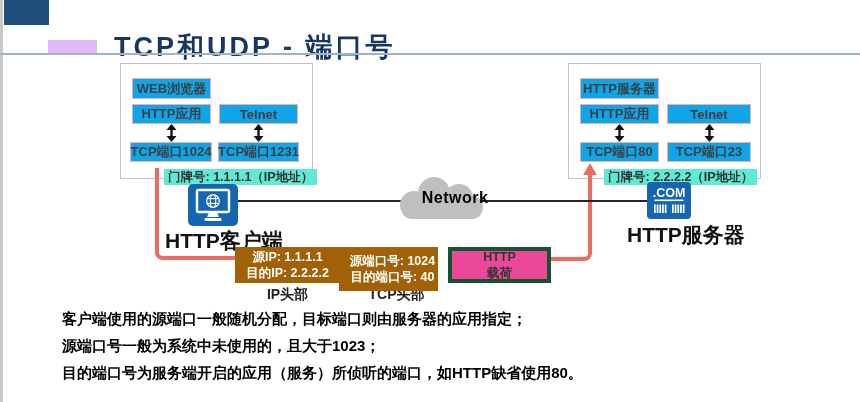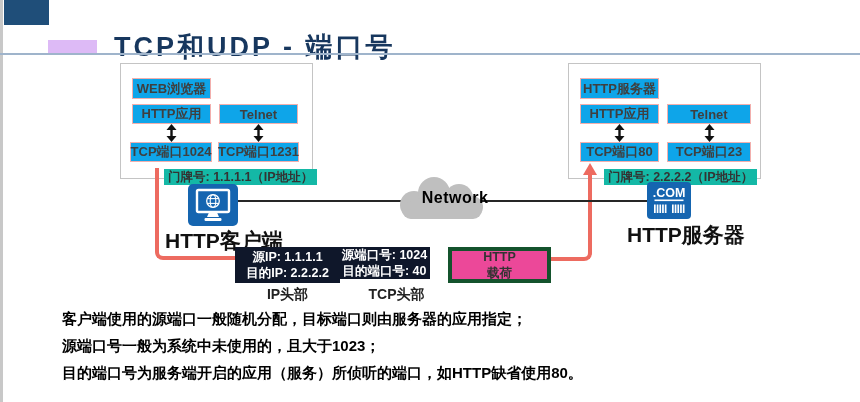--- a/index.html
+++ b/index.html
@@ -15,21 +15,21 @@
   .page-title{left:114px;top:13px;font-size:27px;font-weight:700;color:#17375E;letter-spacing:3px;white-space:nowrap;margin-top:16px;}
   .header-divider{left:0;top:53px;width:860px;height:2px;background:#9FB4CB;}
   
   .group-box{border:1.5px solid #C4C4C4;background:#fff;}
   .pink-box{
     border:1px solid #F2AFAD;background:#0ea5e9;color:#3F3F3F;
     font-size:13px;font-weight:600;display:flex;align-items:center;justify-content:center;
     white-space:nowrap;box-sizing:border-box;
   }
   .address-label{
-    background:#14b8a6;color:#333333;font-size:12.5px;font-weight:700;
+    background:#5eead4;color:#333333;font-size:12.5px;font-weight:700;
     white-space:nowrap;padding:0 4px;z-index:2;line-height:16px;
   }
   .updown{width:13px;height:18px;}
   
   .wire{background:#262626;z-index:2;}
   .node-label{font-size:21px;font-weight:700;color:#111111;white-space:nowrap;text-align:center;}
   .cloud-wrap{left:392px;top:176px;width:98px;height:47px;z-index:3;}
   .cloud-text{
     position:absolute;left:14px;top:13px;width:100%;text-align:center;
     color:#000000;font-size:16px;font-weight:700;letter-spacing:.5px;
@@ -45,21 +45,21 @@
     border-right:4px solid #ED6B60;border-bottom:4px solid #ED6B60;
     border-bottom-right-radius:8px;box-sizing:border-box;
   }
   .red-arrowhead{
     left:583px;top:163px;width:0;height:0;z-index:1;
     border-left:7px solid transparent;border-right:7px solid transparent;
     border-bottom:12px solid #ED6B60;
   }
   
   .hdr-box{
-    background:#0f172a;color:#ffffff;font-size:12.5px;font-weight:700;
+    background:#a16207;color:#ffffff;font-size:12.5px;font-weight:700;
     display:flex;flex-direction:column;align-items:center;justify-content:center;
     line-height:16px;z-index:3;white-space:nowrap;box-sizing:border-box;
   }
   .payload-box{
     background:#ec4899;border:4px solid #14532d;color:#333333;
     font-size:12.5px;font-weight:700;display:flex;flex-direction:column;
     align-items:center;justify-content:center;line-height:16px;z-index:3;box-sizing:border-box;
   }
   .packet-label{font-size:14px;font-weight:700;color:#222222;text-align:center;white-space:nowrap;}
   
@@ -180,21 +180,21 @@
         <rect x="33.1" y="22.5" width="1.7" height="8.5"></rect>
       <rect x="35.8" y="22.5" width="1.7" height="8.5"></rect>
     </g>
   </svg>
   <div class="abs node-label" style="left:627px;top:221px;width:86px;">HTTP服务器</div>
 
   <div class="abs hdr-box" style="left:235px;top:247px;width:105px;height:36px;">
     <span>源IP: 1.1.1.1</span>
     <span>目的IP: 2.2.2.2</span>
   </div>
-  <div class="abs hdr-box" style="left:331px;top:247px;width:99px;height:32px;padding-left:8px;">
+  <div class="abs hdr-box" style="left:339px;top:247px;width:99px;height:44px;padding-left:8px;">
     <span>源端口号: 1024</span>
     <span>目的端口号: 40</span>
   </div>
   <div class="abs payload-box" style="left:448px;top:247px;width:103px;height:36px;">
     <span>HTTP</span>
     <span>载荷</span>
   </div>
   <div class="abs packet-label" style="left:235px;top:286px;width:105px;">IP头部</div>
   <div class="abs packet-label" style="left:347px;top:286px;width:99px;">TCP头部</div>
 

